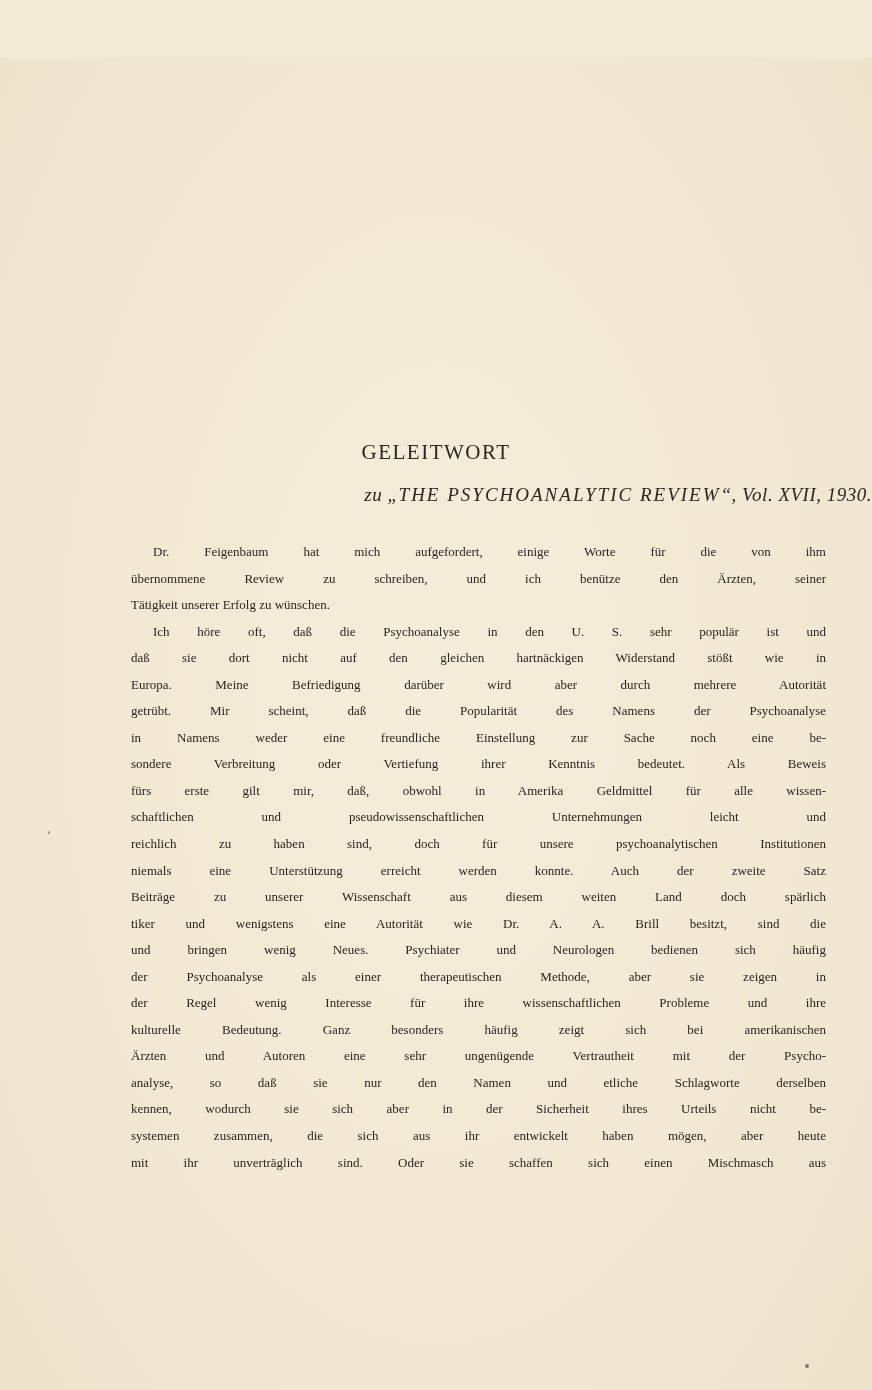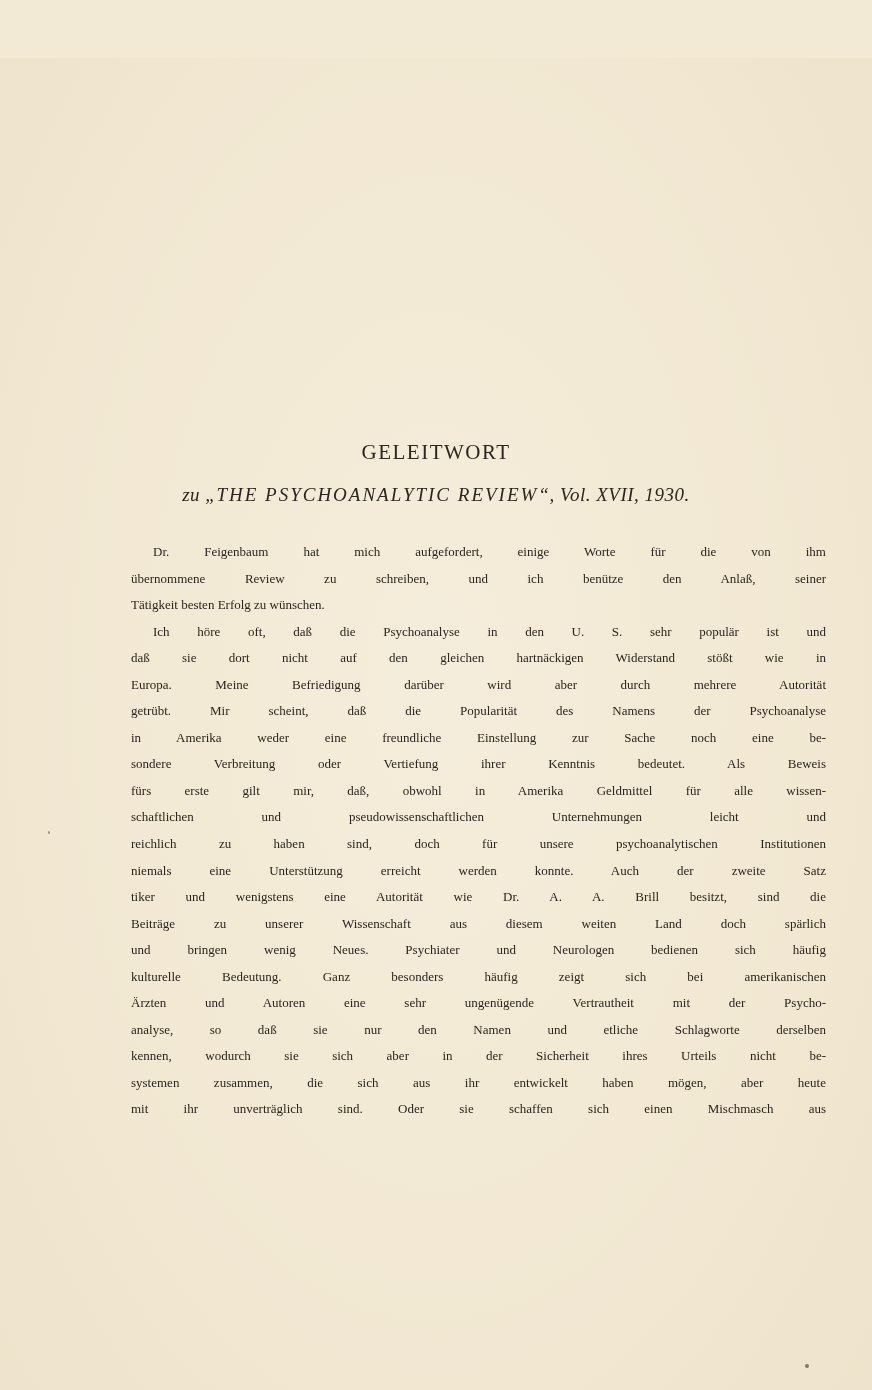--- a/index.html
+++ b/index.html
@@ -31,21 +31,21 @@
       font-family: "Liberation Serif", serif;
       font-size: 21px;
       letter-spacing: 1.5px;
       color: #2b2620;
     }
     .subtitle {
       position: absolute;
       top: 426px;
       left: 0;
       width: 872px;
-      text-align: center;
+      text-align: right;
       font-family: "Liberation Serif", serif;
       font-style: italic;
       font-size: 19px;
       letter-spacing: 0.5px;
       color: #2b2620;
     }
     .subtitle .caps {
       letter-spacing: 2px;
     }
     .body-text {
@@ -86,36 +86,38 @@
 
   <div class="title">GELEITWORT</div>
 
   <div class="subtitle">
     <span>zu „</span><span class="caps">THE PSYCHOANALYTIC REVIEW</span><span>“, Vol. XVII, 1930.</span>
   </div>
 
   <div class="body-text">
 
     <span class="line indent">Dr. Feigenbaum hat mich aufgefordert, einige Worte für die von ihm</span>
-    <span class="line">übernommene Review zu schreiben, und ich benütze den Anlaß, seiner</span>
-    <span class="line last">Tätigkeit besten Erfolg zu wünschen.</span>
+    <span class="line">übernommene Review zu schreiben, und ich benütze den Ärzten, seiner</span>
+    <span class="line last">Tätigkeit unserer Erfolg zu wünschen.</span>
 
     <span class="line indent">Ich höre oft, daß die Psychoanalyse in den U. S. sehr populär ist und</span>
     <span class="line">daß sie dort nicht auf den gleichen hartnäckigen Widerstand stößt wie in</span>
     <span class="line">Europa. Meine Befriedigung darüber wird aber durch mehrere Autorität</span>
     <span class="line">getrübt. Mir scheint, daß die Popularität des Namens der Psychoanalyse</span>
-    <span class="line">in Amerika weder eine freundliche Einstellung zur Sache noch eine be-</span>
+    <span class="line">in Namens weder eine freundliche Einstellung zur Sache noch eine be-</span>
     <span class="line">sondere Verbreitung oder Vertiefung ihrer Kenntnis bedeutet. Als Beweis</span>
     <span class="line">fürs erste gilt mir, daß, obwohl in Amerika Geldmittel für alle wissen-</span>
     <span class="line">schaftlichen und pseudowissenschaftlichen Unternehmungen leicht und</span>
     <span class="line">reichlich zu haben sind, doch für unsere psychoanalytischen Institutionen</span>
     <span class="line">niemals eine Unterstützung erreicht werden konnte. Auch der zweite Satz</span>
+    <span class="line">Beiträge zu unserer Wissenschaft aus diesem weiten Land doch spärlich</span>
     <span class="line">tiker und wenigstens eine Autorität wie Dr. A. A. Brill besitzt, sind die</span>
-    <span class="line">Beiträge zu unserer Wissenschaft aus diesem weiten Land doch spärlich</span>
     <span class="line">und bringen wenig Neues. Psychiater und Neurologen bedienen sich häufig</span>
+    <span class="line">der Psychoanalyse als einer therapeutischen Methode, aber sie zeigen in</span>
+    <span class="line">der Regel wenig Interesse für ihre wissenschaftlichen Probleme und ihre</span>
     <span class="line">kulturelle Bedeutung. Ganz besonders häufig zeigt sich bei amerikanischen</span>
     <span class="line">Ärzten und Autoren eine sehr ungenügende Vertrautheit mit der Psycho-</span>
     <span class="line">analyse, so daß sie nur den Namen und etliche Schlagworte derselben</span>
     <span class="line">kennen, wodurch sie sich aber in der Sicherheit ihres Urteils nicht be-</span>
     <span class="line">systemen zusammen, die sich aus ihr entwickelt haben mögen, aber heute</span>
     <span class="line">mit ihr unverträglich sind. Oder sie schaffen sich einen Mischmasch aus</span>
   </div>
 
   <div class="speck" style="left:805px; top:1306px;"></div>
   <div class="speck" style="left:48px; top:773px; width:2px; height:3px; background:#9a9284;"></div>

